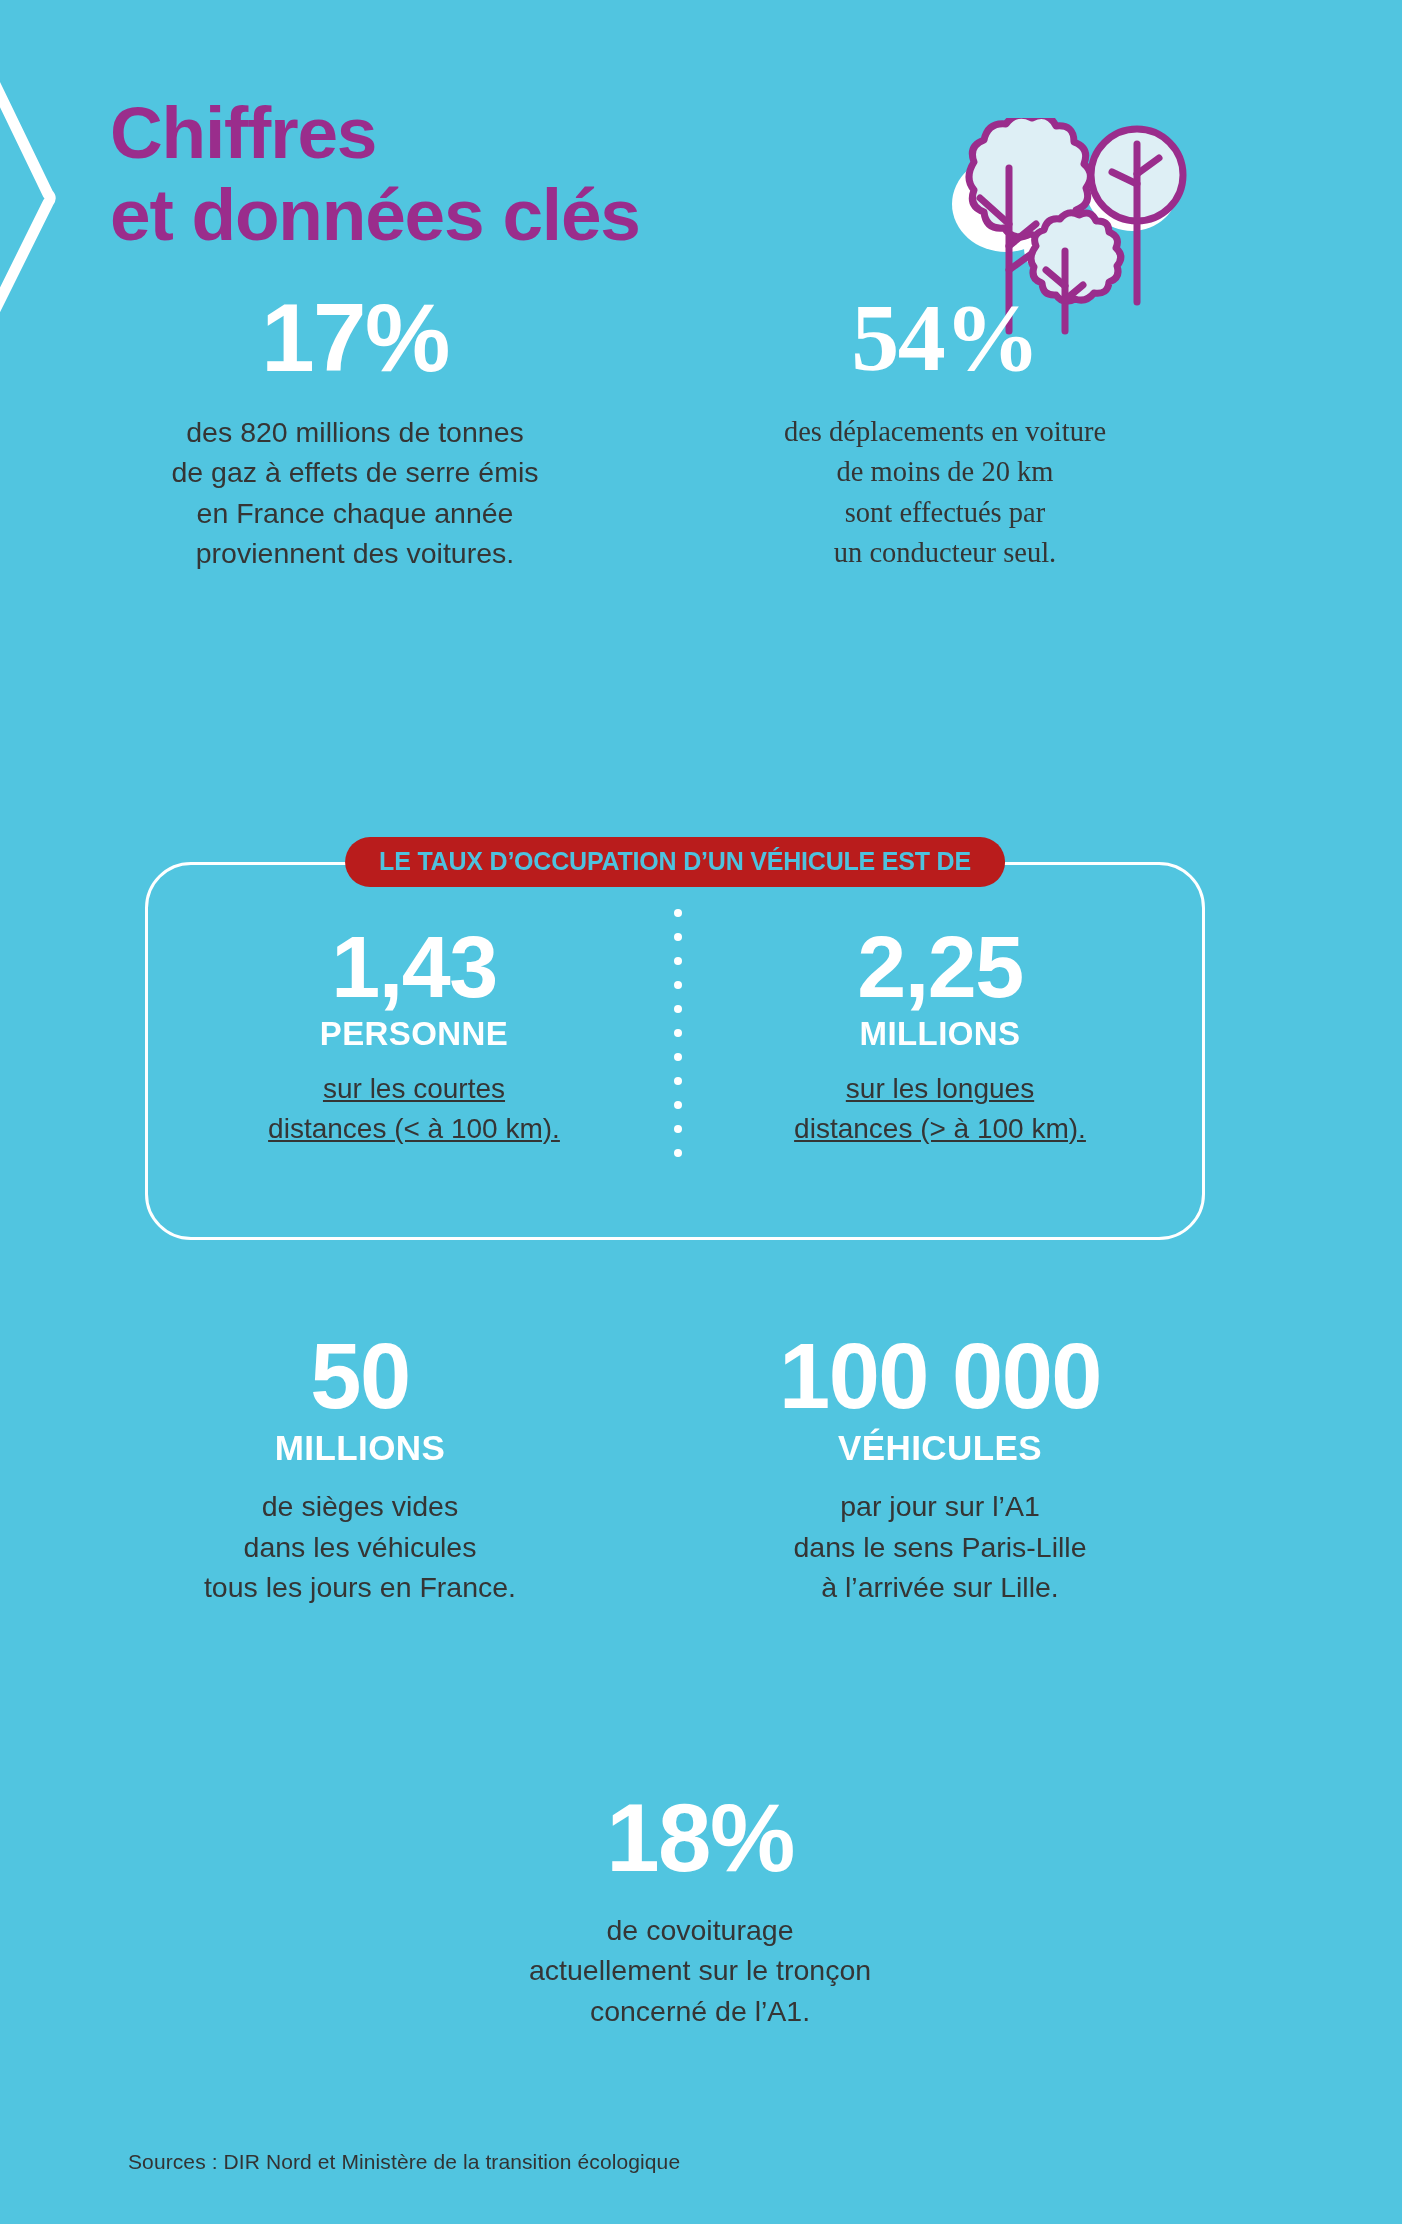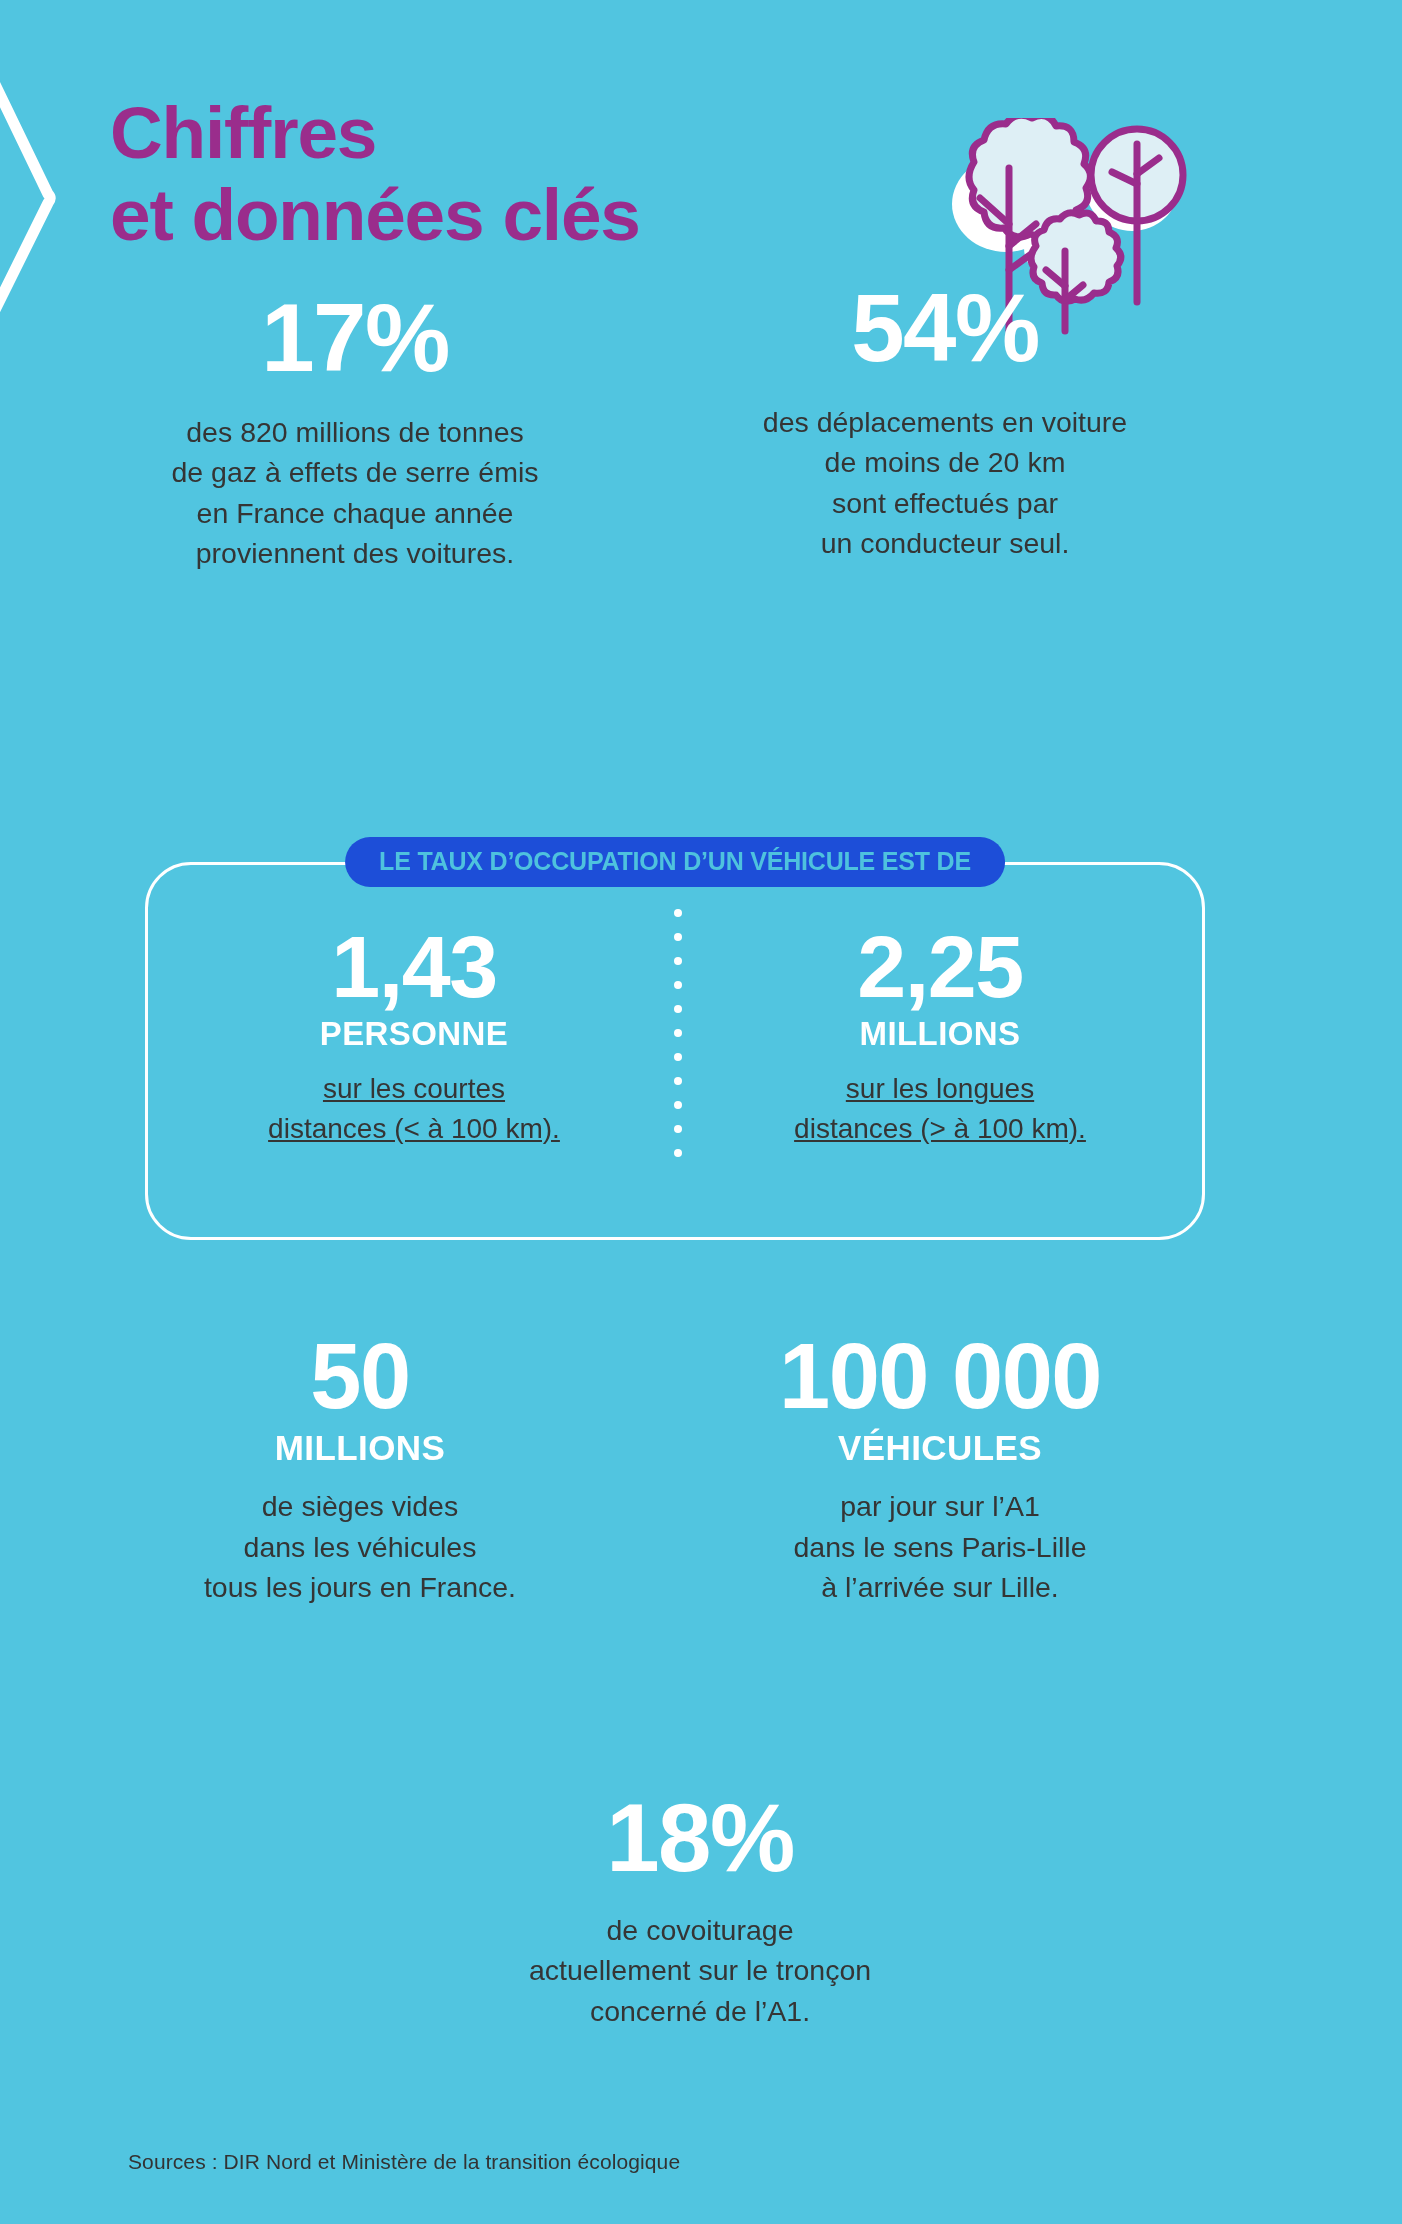--- a/index.html
+++ b/index.html
@@ -85,40 +85,40 @@
     color: #353535;
     font-size: 28.5px;
     line-height: 1.42;
     margin-top: 12px;
     white-space: pre-line;
   }
 
   
   .row1 .stat-value { font-size: 96px; }
   .stat-17 { left: 90px; top: 290px; width: 530px; }
-  .stat-54 { left: 680px; top: 280px; width: 530px; }
+  .stat-54 { left: 680px; top: 290px; width: 530px; font-family: Liberation Serif, serif; }
   .row1 .stat-desc { margin-top: 26px; }
 
   
   .occ-card {
     position: absolute;
     left: 145px;
     top: 862px;
     width: 1060px;
     height: 378px;
     border: 3px solid #FFFFFF;
     border-radius: 46px;
     box-sizing: border-box;
   }
   .occ-pill {
     position: absolute;
     left: 50%;
     top: -28px;
     transform: translateX(-50%);
-    background: #1d4ed8;
+    background: #b91c1c;
     color: #4EC2DE;
     border-radius: 32px;
     padding: 12px 34px 13px 34px;
     font-size: 25px;
     font-weight: bold;
     letter-spacing: -0.2px;
     white-space: nowrap;
     line-height: 1;
   }
   .occ-inner {

